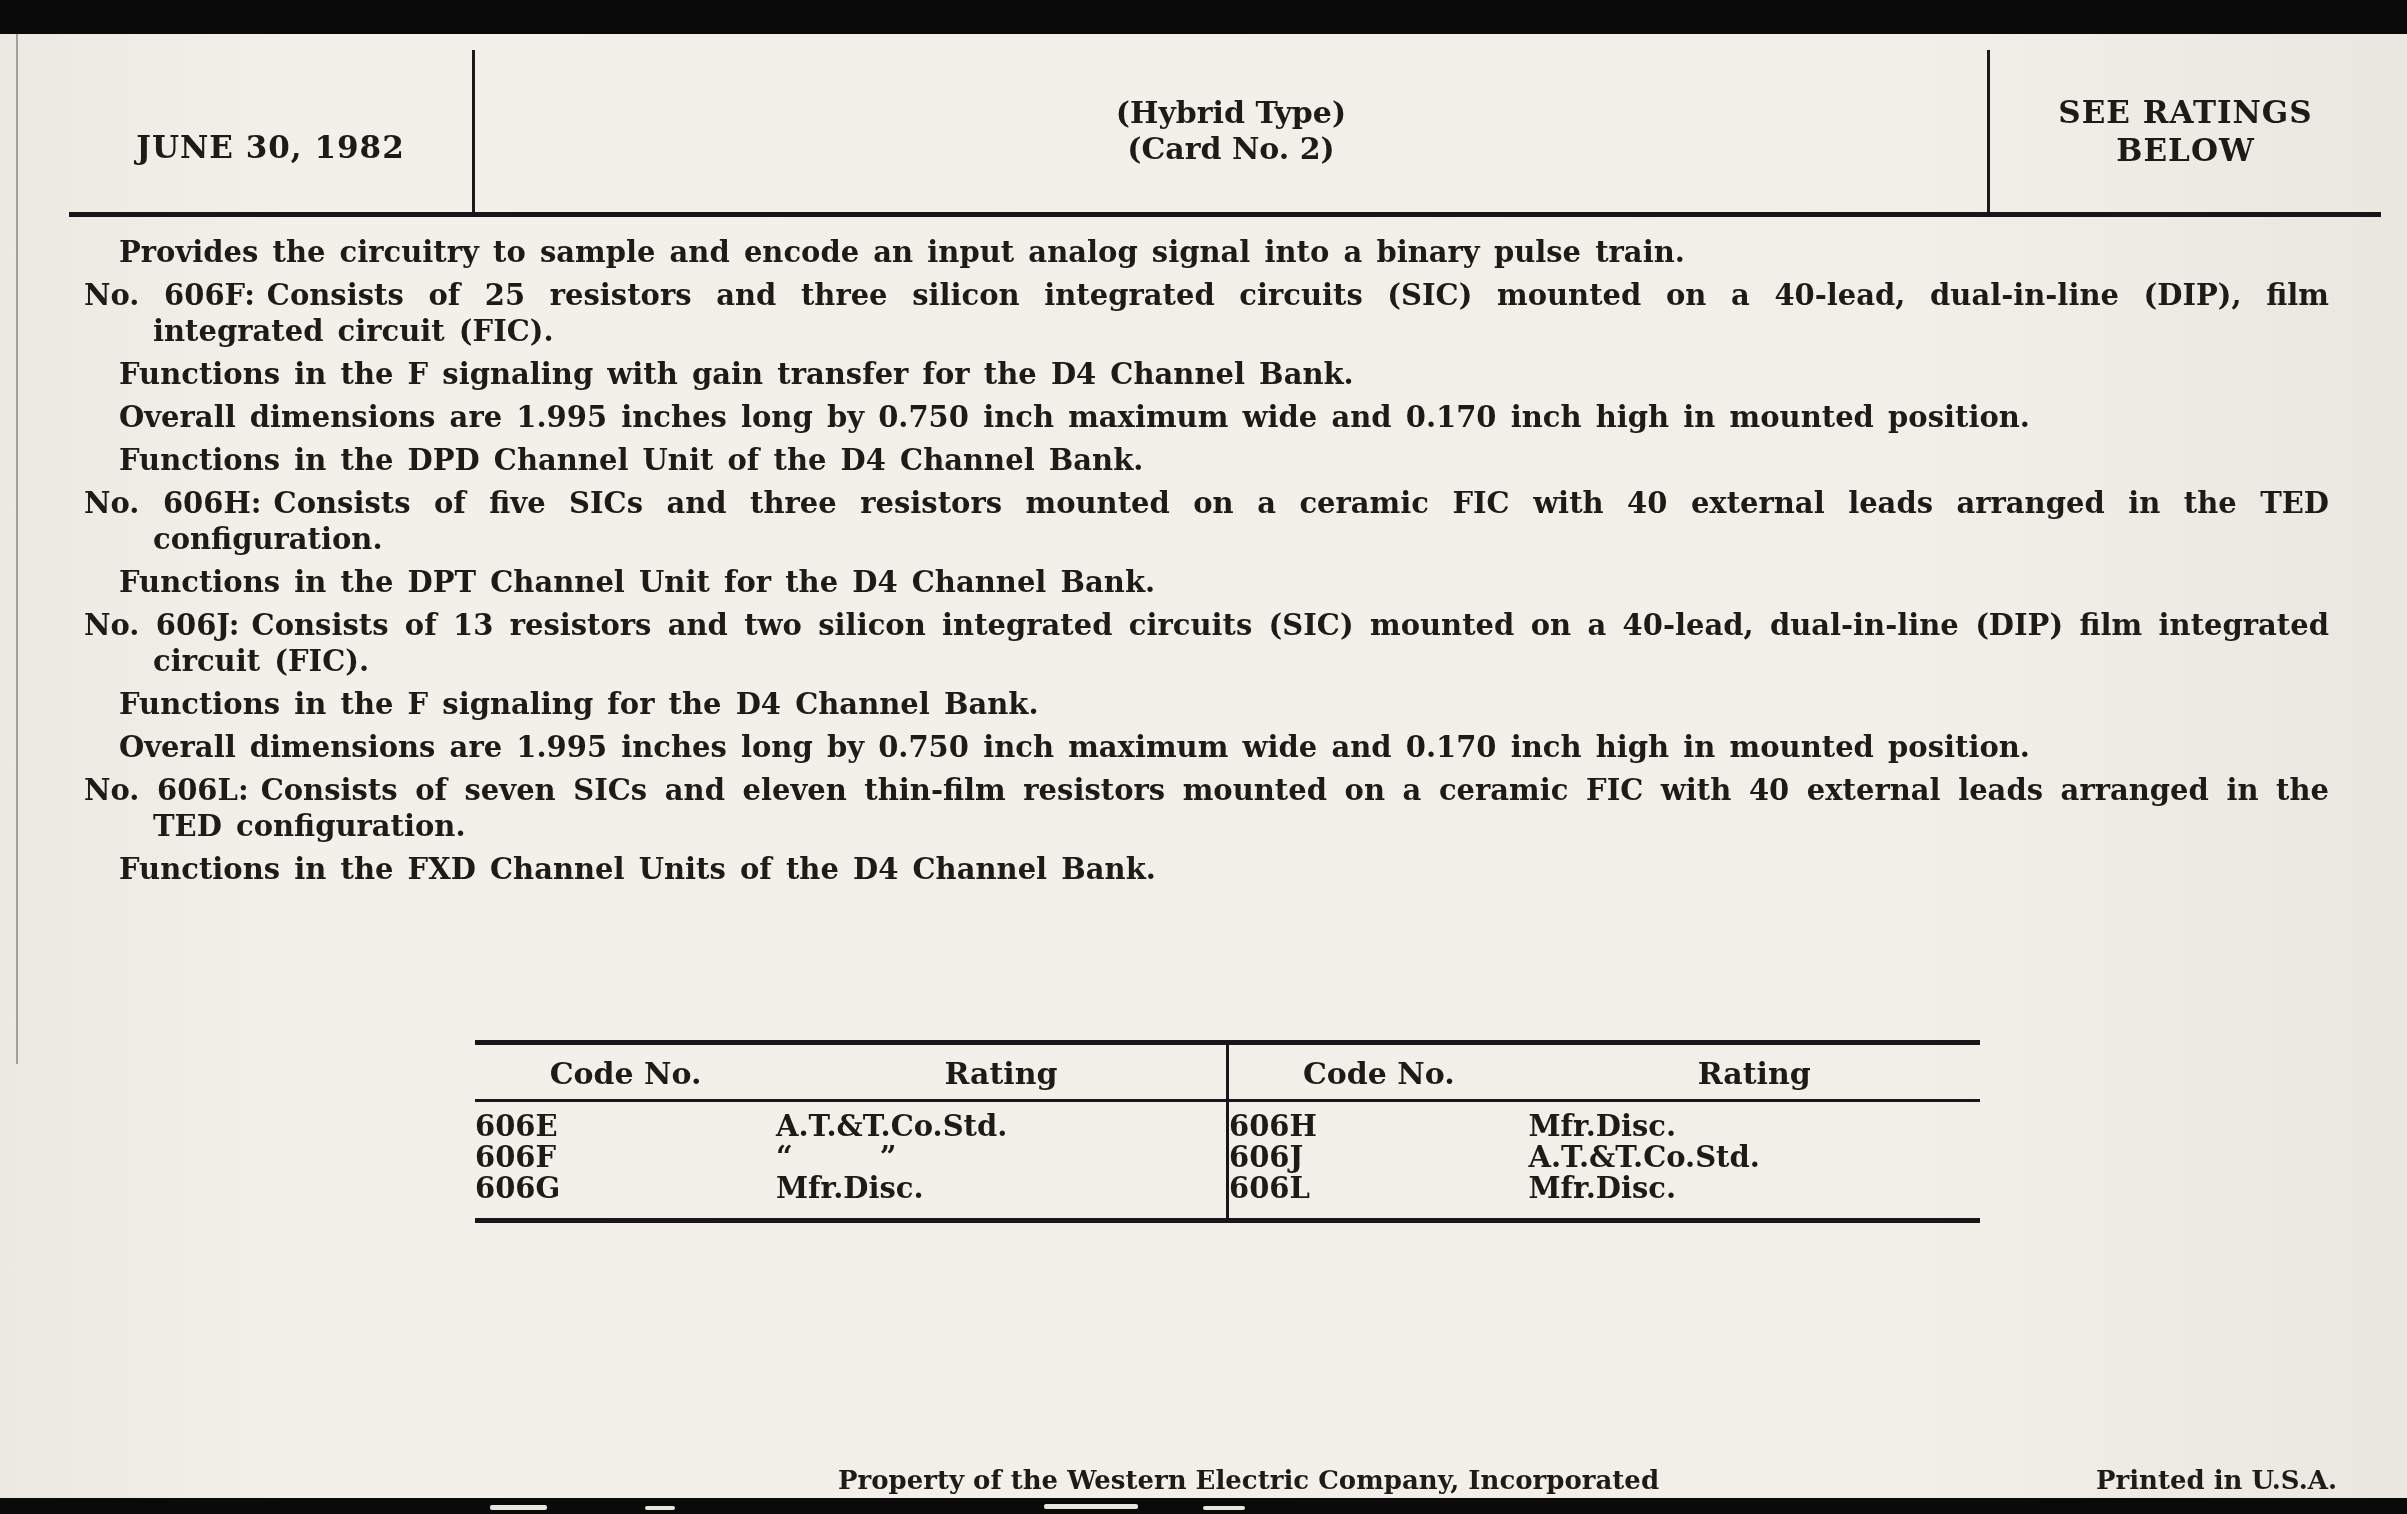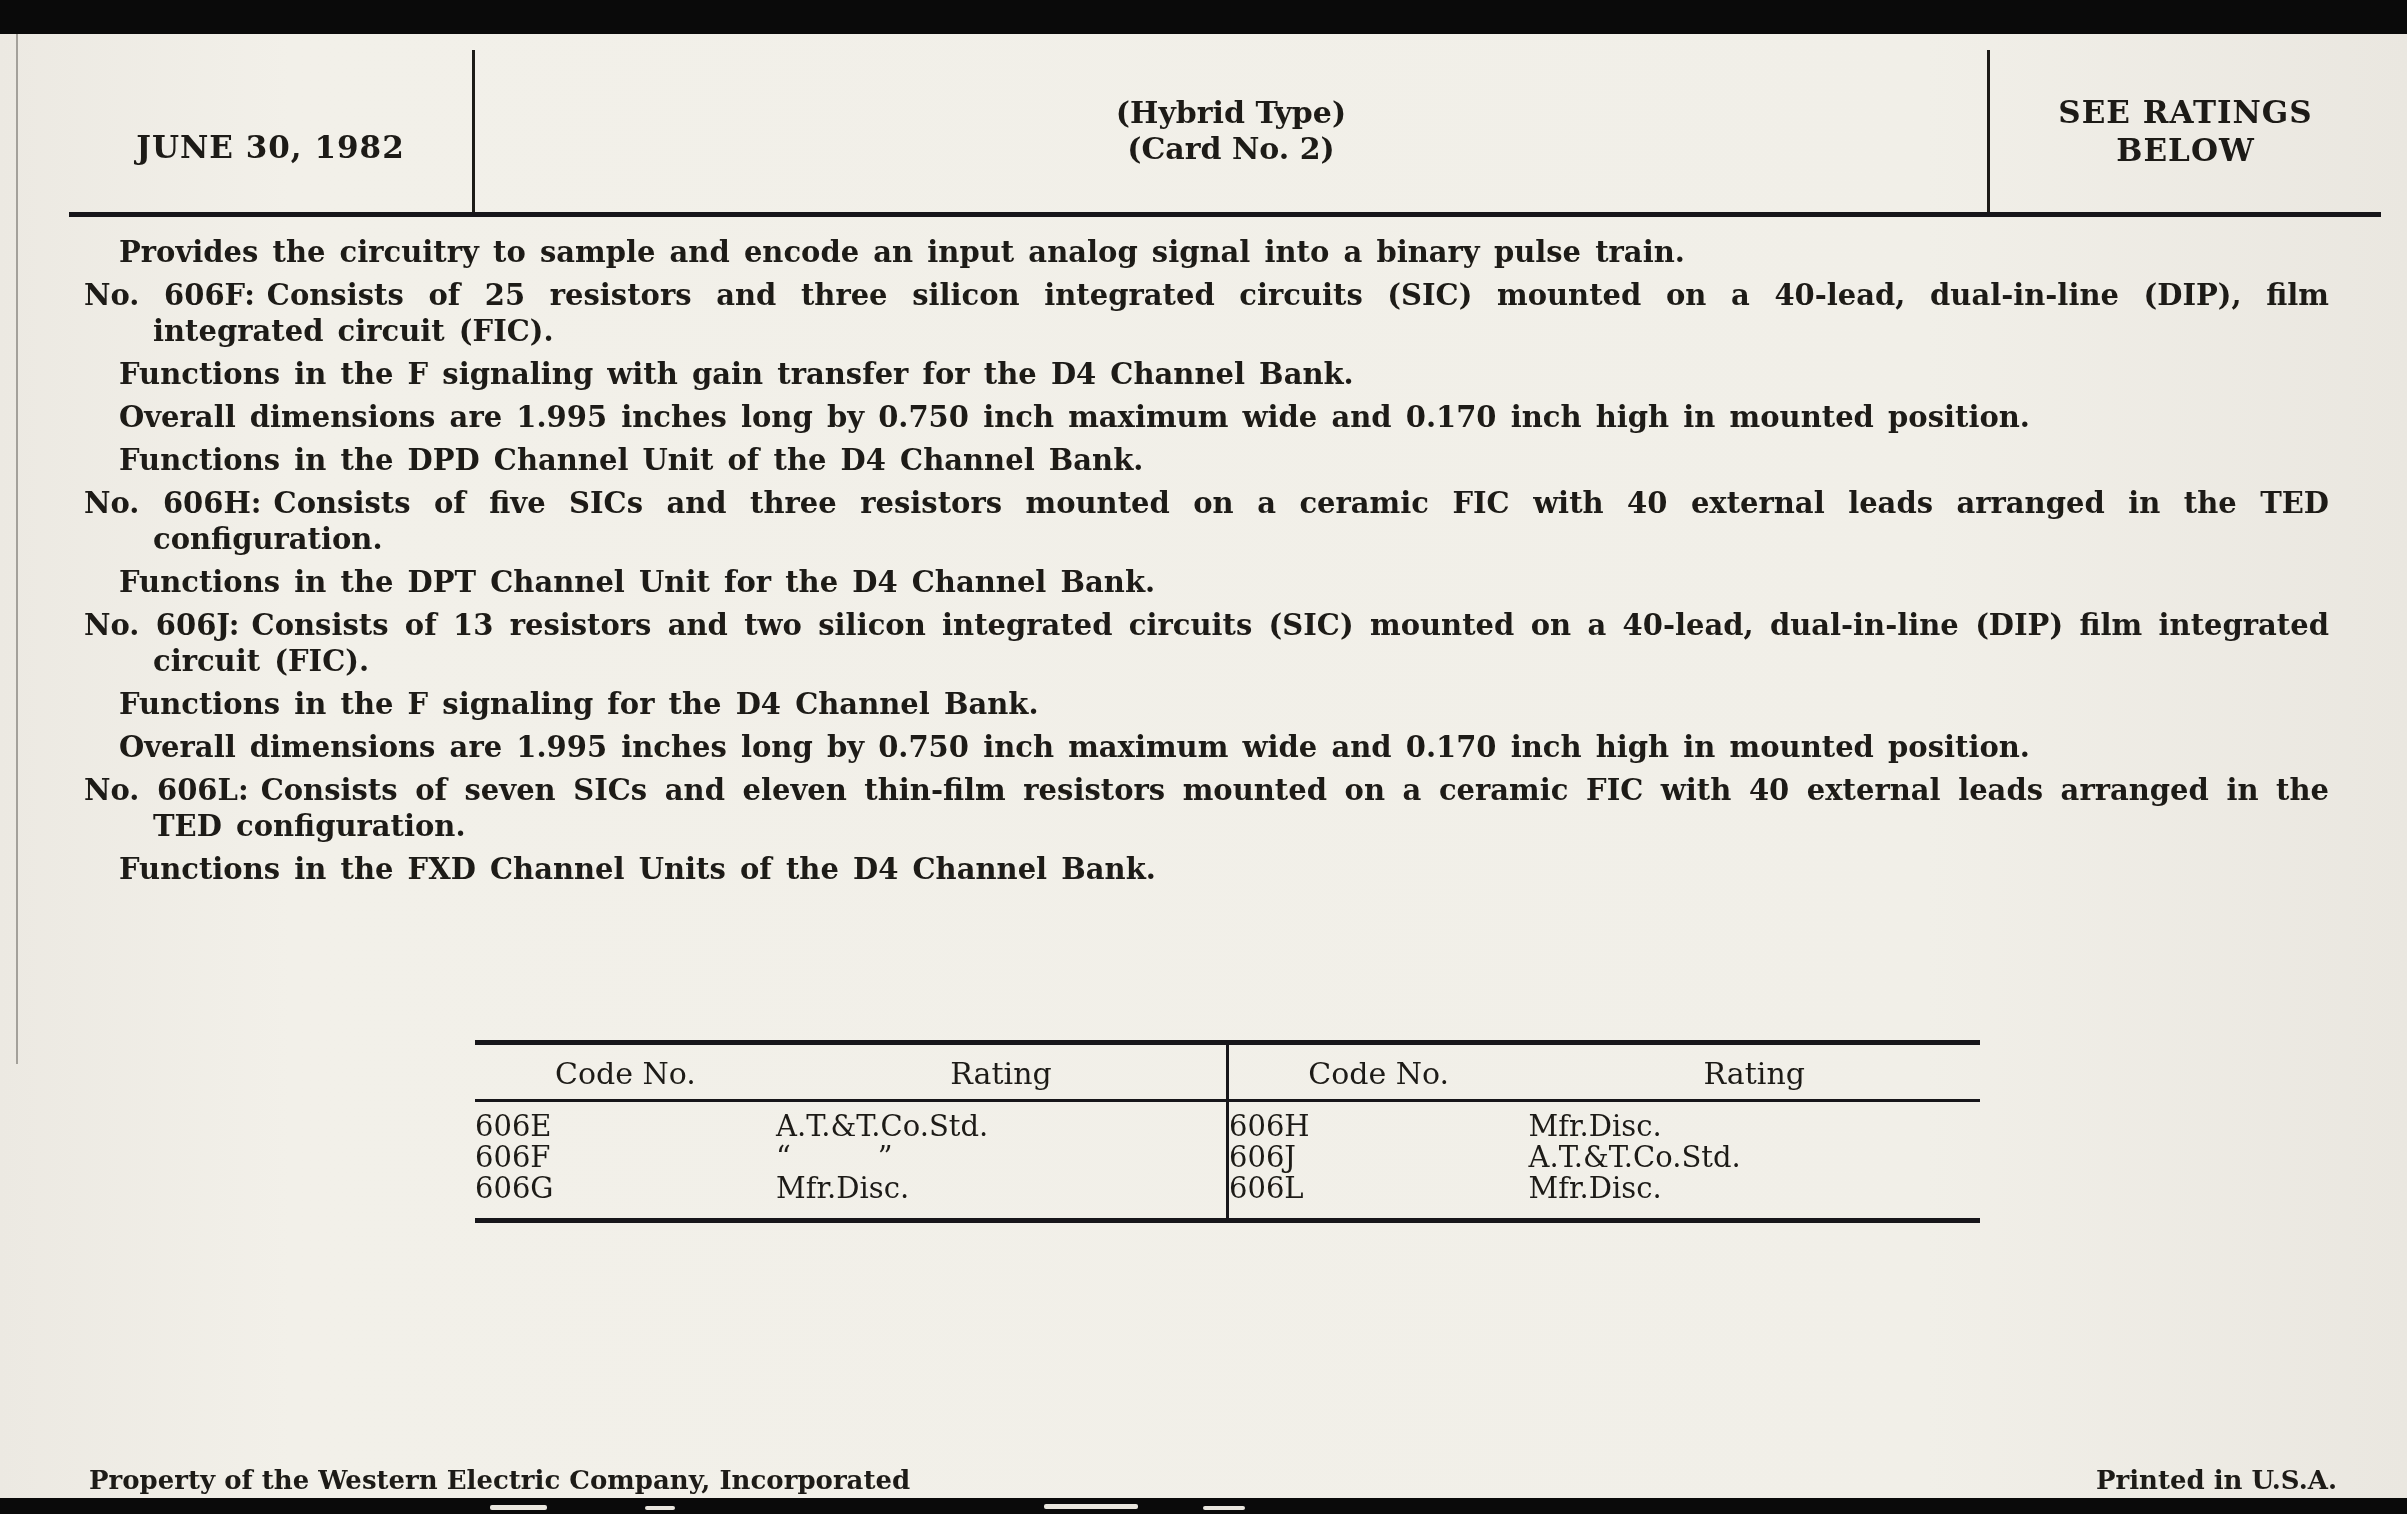--- a/index.html
+++ b/index.html
@@ -43,30 +43,30 @@
   .entry-label { margin-right:12px; }
   .sub { margin-left:35px; }
 
   
   .ratings {
     position:absolute; top:1040px; left:475px; width:1505px;
     border-collapse:collapse;
     border-top:5px solid #17161a;
     border-bottom:5px solid #17161a;
   }
-  .ratings th, .ratings td { font-weight:normal; font-family:inherit; color:inherit; }
+  .ratings th, .ratings td { font-weight:bold; font-family:inherit; color:inherit; }
   .ratings thead th { font-size:30px; padding:11px 0 8px; border-bottom:3px solid #17161a; }
   .ratings td { font-size:29px; line-height:31px; padding:0; }
   .ratings tr > *:nth-child(2) { border-right:3px solid #17161a; }
   .ratings tbody tr:first-child td { padding-top:9px; }
   .ratings tbody tr:last-child td  { padding-bottom:14px; }
 
   
   .footer { position:absolute; top:1465px; left:0; width:2408px; height:32px; font-size:26px; }
-  .footer-center { position:absolute; left:0; right:0; padding-left:89px; }
+  .footer-center { position:absolute; left:0; right:0; text-align:center; padding-left:89px; }
   .footer-right  { position:absolute; right:71px; top:0; }
 </style>
 </head>
 <body>
 
 <div class="page">
 
   <div class="strip-top"></div>
   <div class="scan-line-left"></div>
 

